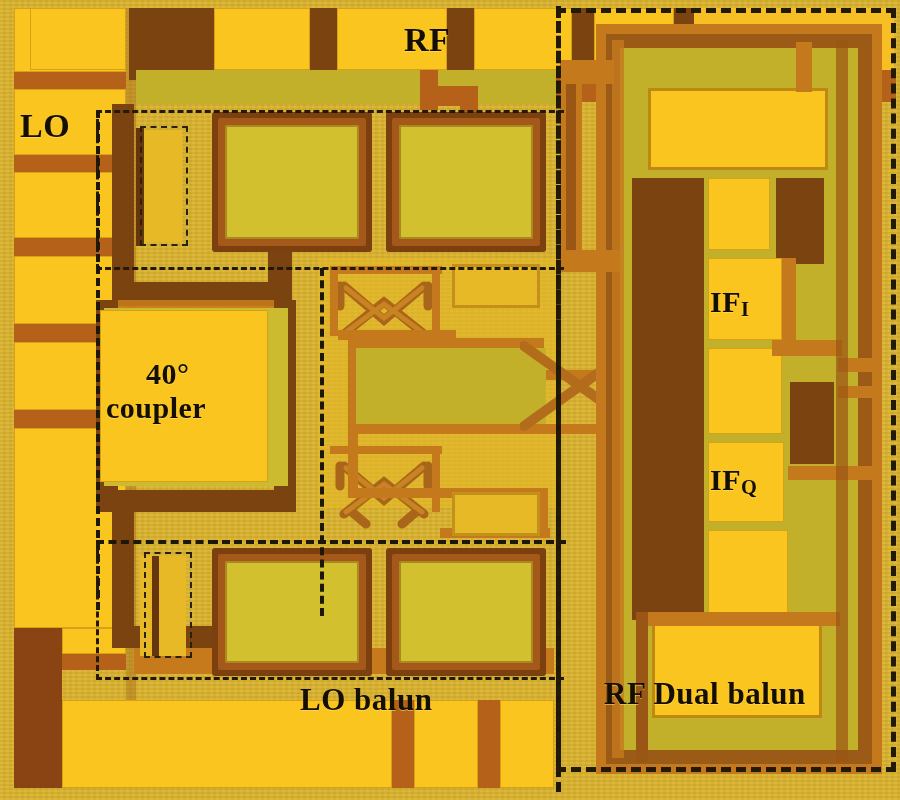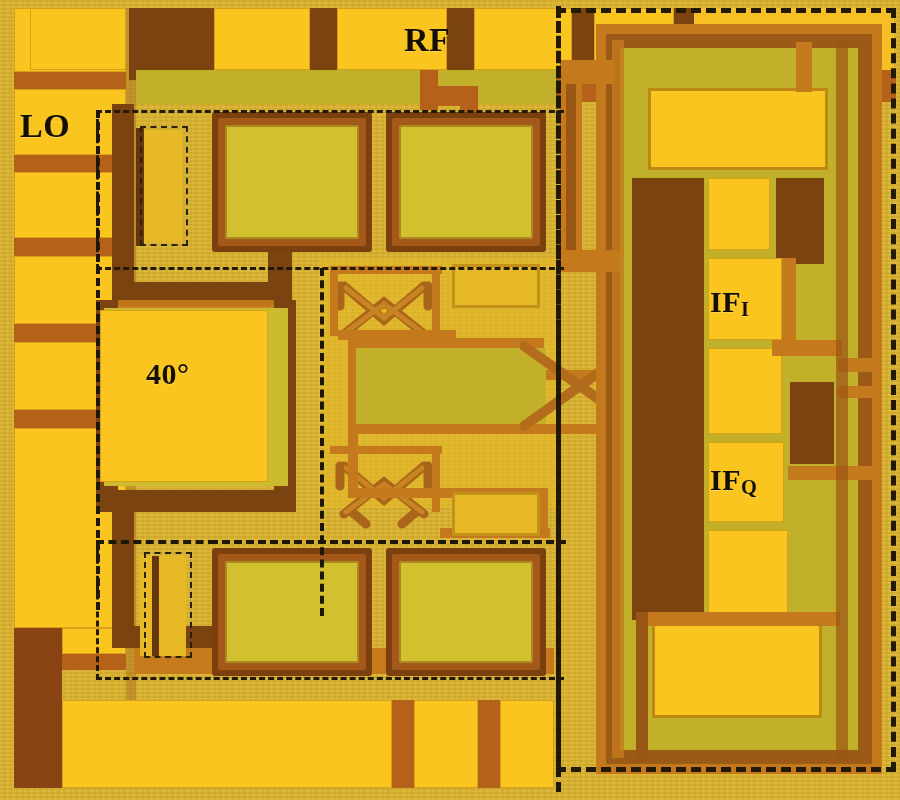--- a/index.html
+++ b/index.html
@@ -270,22 +270,25 @@
 
   <div class="dash-line-v" style="left:556px;top:6px;height:786px;border-left-width:5px;"></div>
 
   <div class="dash" style="left:556px;top:8px;width:340px;height:764px;border-width:5px;"></div>
 
   <div class="lbl" style="left:20px;top:108px;font-size:34px;">LO</div>
 
   <div class="lbl" style="left:404px;top:22px;font-size:34px;">RF</div>
 
   <div class="lbl" style="left:146px;top:358px;font-size:30px;">40°</div>
-
-
+  <div class="lbl" style="left:106px;top:392px;font-size:30px;">coupler</div>
+
+  <div class="lbl" style="left:300px;top:684px;font-size:31px;">LO balun</div>
+
+  <div class="lbl" style="left:604px;top:678px;font-size:31px;">RF Dual balun</div>
 
   <div class="lbl" style="left:710px;top:286px;font-size:30px;">
     <span>IF</span><sub>I</sub>
   </div>
 
   <div class="lbl" style="left:710px;top:464px;font-size:30px;">
     <span>IF</span><sub>Q</sub>
   </div>
 
 </div>

